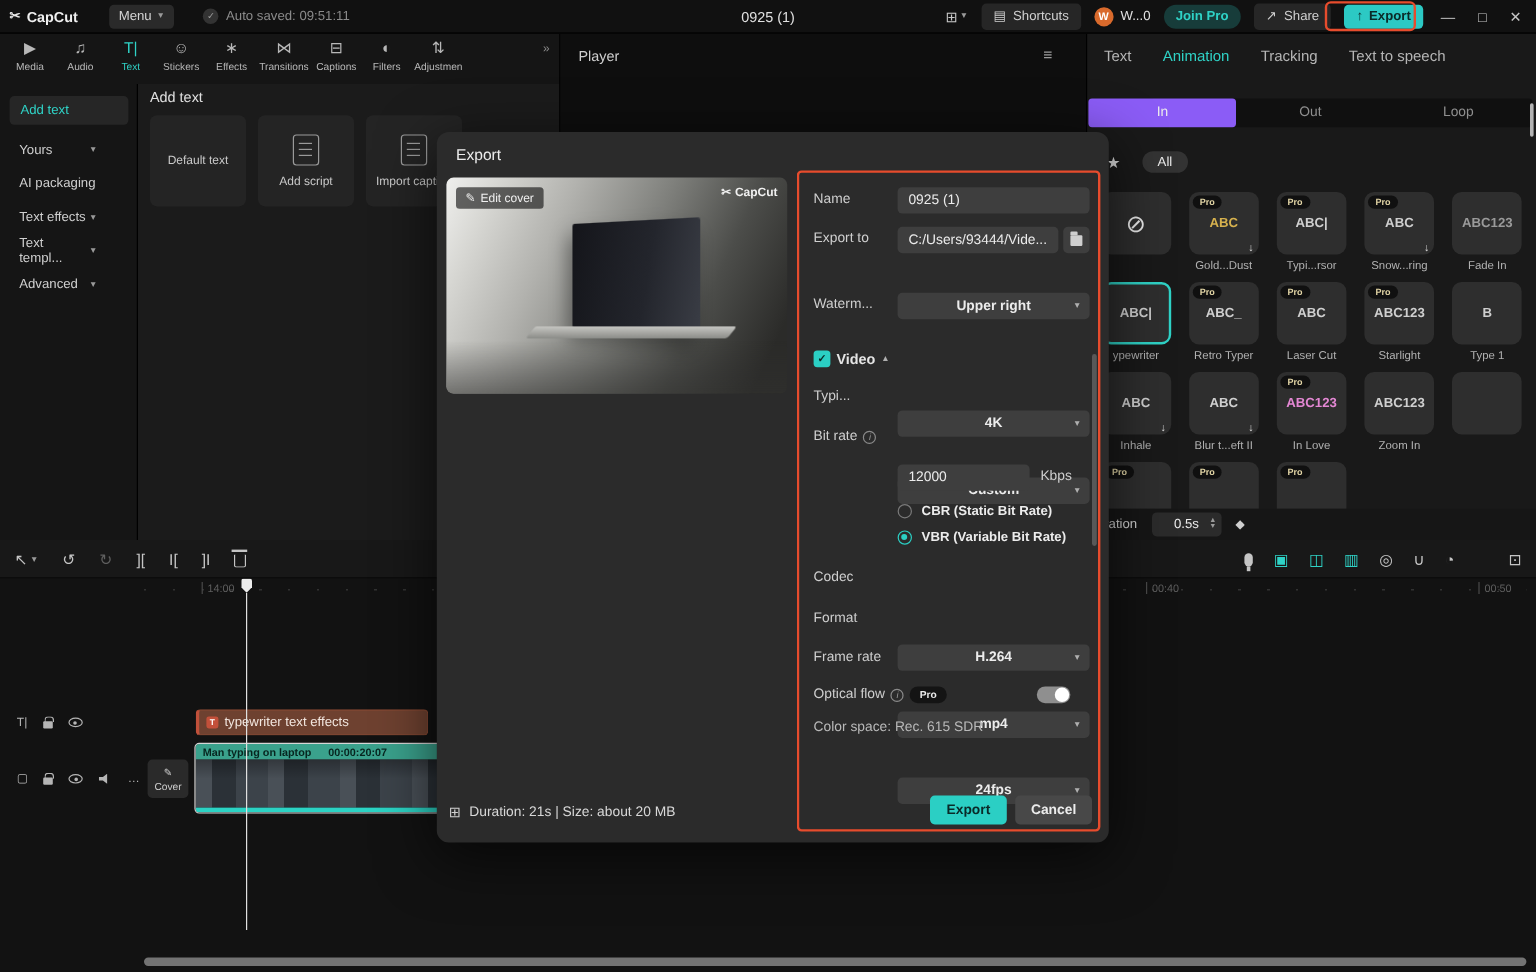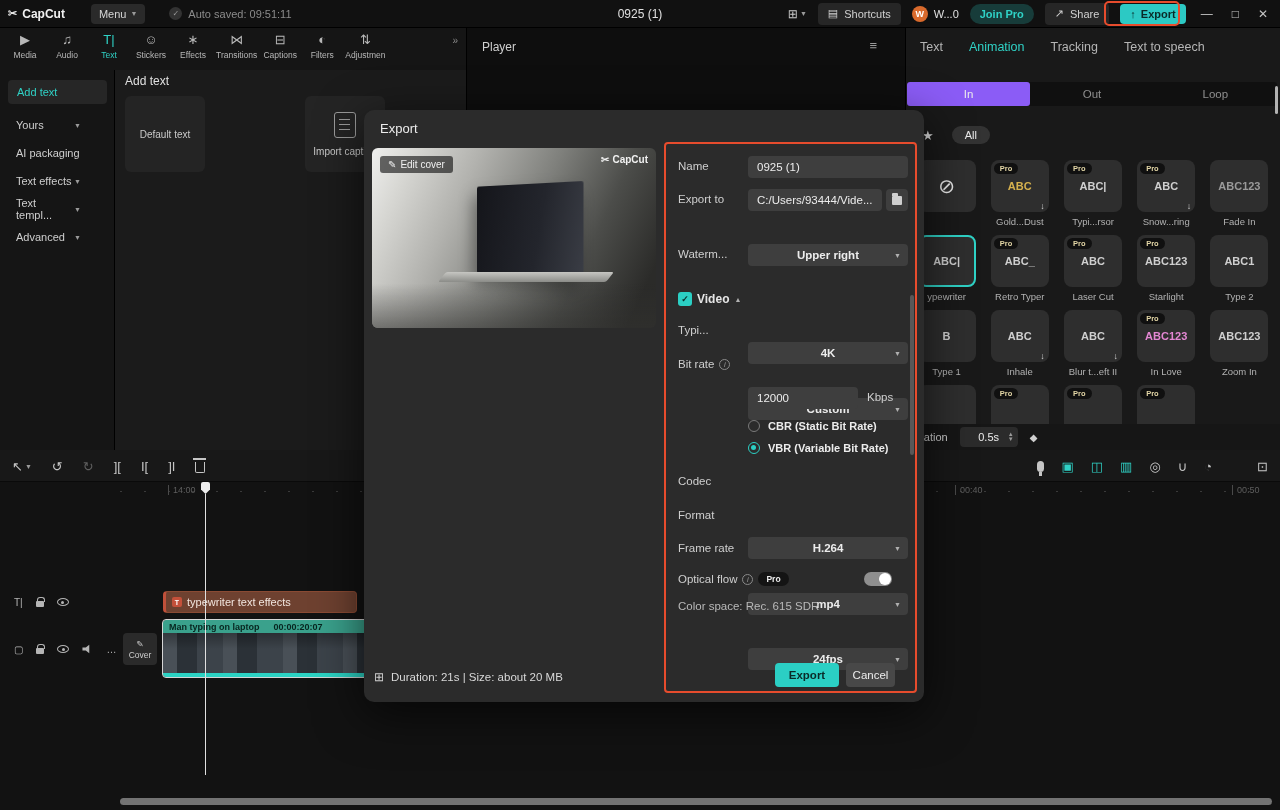--- a/index.html
+++ b/index.html
@@ -134,21 +134,21 @@
   .kbps{position:absolute;left:503px;font-size:11.5px;color:#cfcfcf}
   .radio-row{position:absolute;left:384px;display:flex;align-items:center;gap:8px;font-size:11px;color:#ececec;font-weight:bold}
   .radio{width:12px;height:12px;border:1.5px solid #7a7a7a;border-radius:50%;position:relative}
   .radio.on{border-color:#2bcfc4}
   .radio.on::after{content:"";position:absolute;left:2px;top:2px;width:5px;height:5px;border-radius:50%;background:#2bcfc4}
   .pro-pill{background:#141414;color:#ececec;font-size:8.5px;font-weight:bold;padding:2px 8px;border-radius:8px}
   .toggle{position:absolute;left:500px;width:28px;height:14px;border-radius:8px;background:#8f8f8f}
   .toggle::after{content:"";position:absolute;right:1px;top:1px;width:12px;height:12px;border-radius:50%;background:#fff}
   .cs-text{position:absolute;left:314px;font-size:11.5px;color:#b9b9b9}
   .btn-primary{position:absolute;width:64px;height:24px;background:#2bcfc4;color:#0a2a28;font-weight:bold;font-size:11.5px;border-radius:4px}
-  .btn-gray{position:absolute;width:49px;height:24px;background:#484848;color:#ececec;font-weight:normal;font-size:11.5px;border-radius:4px}
+  .btn-gray{position:absolute;width:64px;height:24px;background:#484848;color:#ececec;font-weight:bold;font-size:11.5px;border-radius:4px}
   .ed-scroll{position:absolute;left:546px;top:185px;width:4px;height:160px;background:#585858;border-radius:2px}
 </style>
 </head>
 <body>
 
 <div class="app">
 
   <header class="topbar">
     <div class="logo">
       <span class="logo-mark">✂</span>
@@ -248,20 +248,24 @@
         <span>Advanced</span>
         <span class="caret">▼</span>
       </div>
   </aside>
 
   <section class="media-content">
     <div class="mc-header">Add text</div>
     <div class="card" style="left:10px">
       <span>Default text</span>
     </div>
+    <div class="card" style="left:100px">
+      <span class="doc-ic"></span>
+      <span>Add script</span>
+    </div>
     <div class="card" style="left:190px">
       <span class="doc-ic"></span>
       <span>Import caption</span>
     </div>
   </section>
 
   <section class="player-panel">
     <div class="player-title">Player</div>
     <span class="player-menu">≡</span>
   </section>
@@ -337,26 +341,20 @@
             <span>ABC</span>
           </div>
         <div class="gi-label">Laser Cut</div>
       </div>
       <div class="gi">
         <div class="gi-thumb">
             <span class="pro-badge">Pro</span>
             <span>ABC123</span>
           </div>
         <div class="gi-label">Starlight</div>
-      </div>
-      <div class="gi">
-        <div class="gi-thumb">
-            <span>ABC1</span>
-          </div>
-        <div class="gi-label">Type 2</div>
       </div>
       <div class="gi">
         <div class="gi-thumb">
             <span>B</span>
           </div>
         <div class="gi-label">Type 1</div>
       </div>
       <div class="gi">
         <div class="gi-thumb">
             <span>ABC</span>

